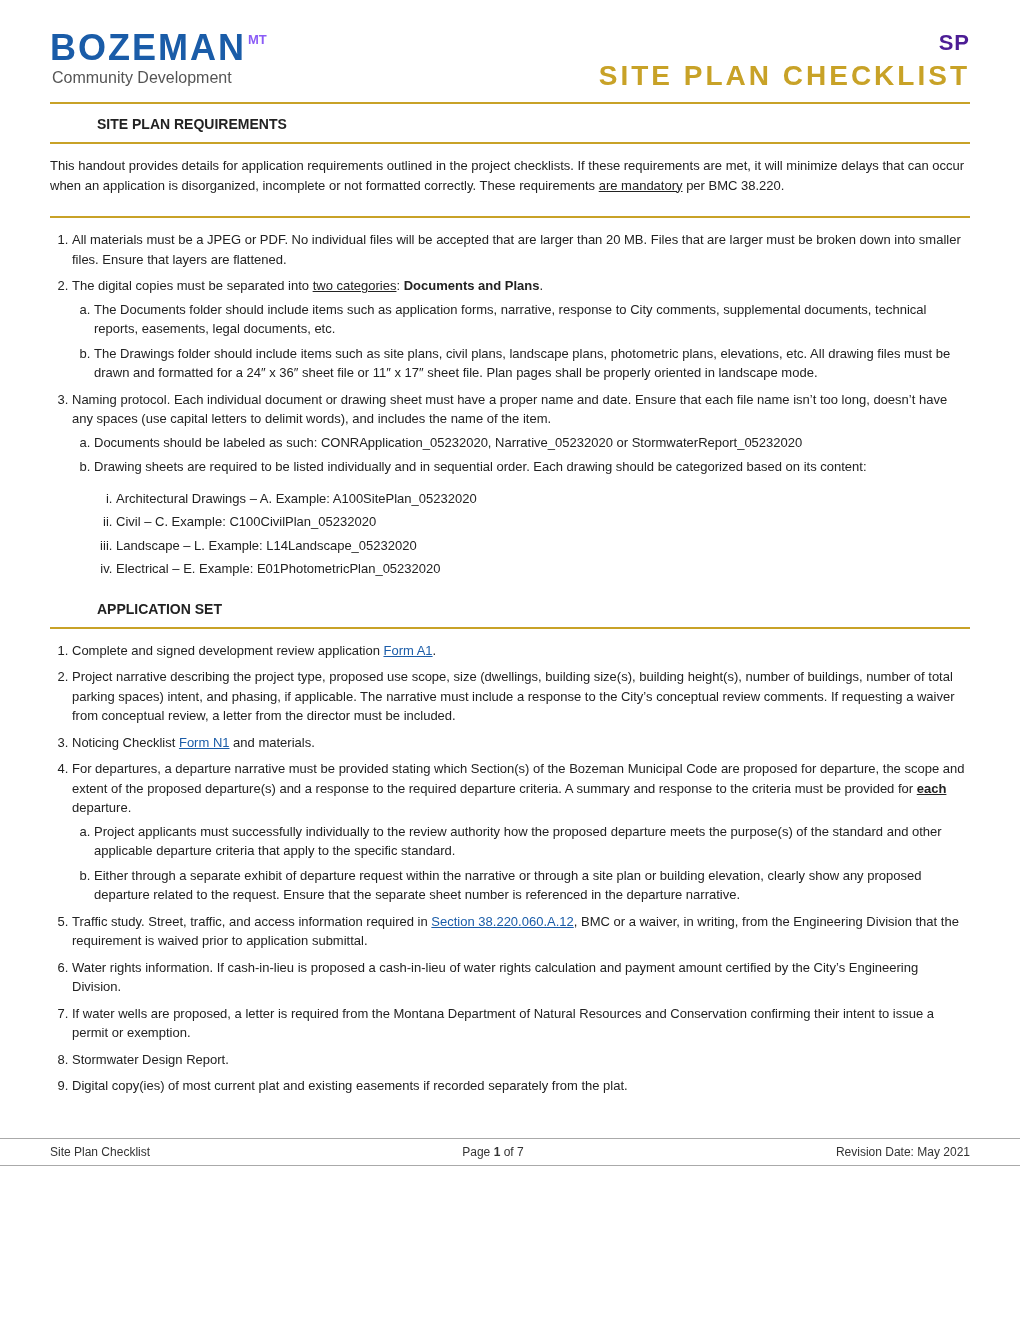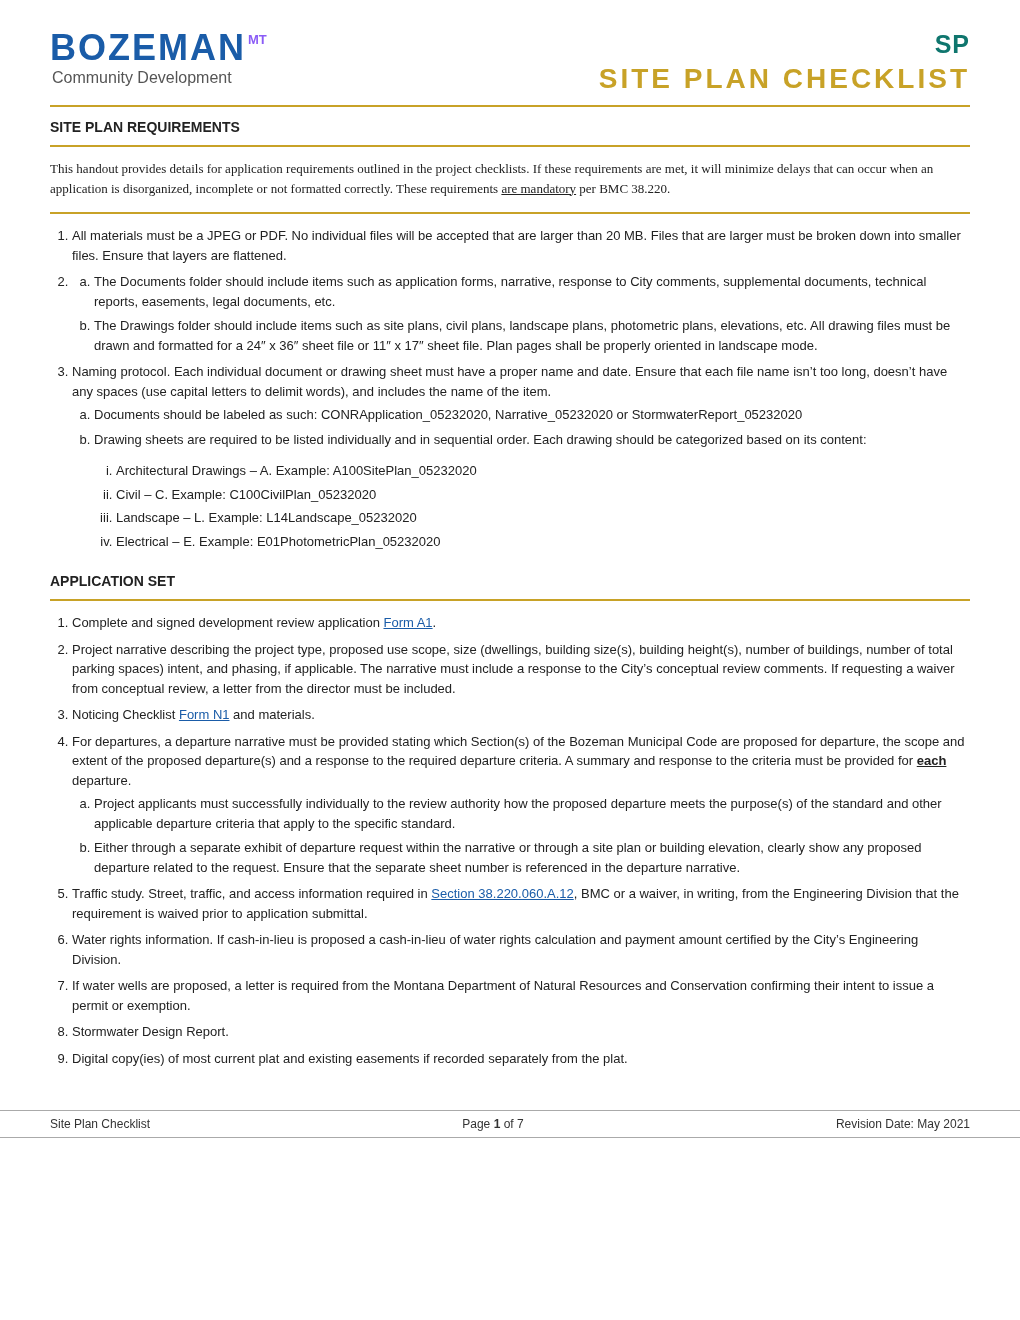--- a/index.html
+++ b/index.html
@@ -51,23 +51,23 @@
     .logo-subtitle {
       font-size: 16px;
       color: #555;
       margin-top: 3px;
       margin-left: 2px;
     }
     .header-right {
       text-align: right;
     }
     .sp-label {
-      font-size: 25px;
+      font-size: 22px;
       font-weight: 700;
-      color: #0f766e;
+      color: #4c1d95;
       letter-spacing: 1px;
     }
     .page-title {
       font-size: 28px;
       font-weight: 900;
       color: #c8a227;
       letter-spacing: 3px;
       text-transform: uppercase;
       margin-top: 4px;
     }
@@ -78,28 +78,29 @@
       margin-bottom: 12px;
     }
     
     .section-header {
       font-size: 14px;
       font-weight: 900;
       color: #222;
       text-transform: uppercase;
       margin-bottom: 8px;
       padding-bottom: 2px;
+      margin-left: 47px;
     }
     
     .section {
       margin-bottom: 14px;
     }
     .section p {
-      line-height: 1.5;
-      font-family: Liberation Serif, serif;
+      margin-bottom: 7px;
+      line-height: 1.5;
     }
     
     ol.main-list {
       margin-left: 22px;
       margin-bottom: 8px;
     }
     ol.main-list > li {
       margin-bottom: 7px;
       line-height: 1.5;
     }
@@ -174,20 +175,21 @@
     </p>
   </div>
 
   <div class="section">
     <div class="gold-line"></div>
     <ol class="main-list">
       <li>
         <span>All materials must be a JPEG or PDF. No individual files will be accepted that are larger than 20 MB. Files that are larger must be broken down into smaller files. Ensure that layers are flattened.</span>
       </li>
       <li>
+        <span>The digital copies must be separated into <span class="underline">two categories</span>: <span class="bold">Documents and Plans</span>.</span>
         <ol class="sub-alpha">
           <li>The Documents folder should include items such as application forms, narrative, response to City comments, supplemental documents, technical reports, easements, legal documents, etc.</li>
           <li>The Drawings folder should include items such as site plans, civil plans, landscape plans, photometric plans, elevations, etc. All drawing files must be drawn and formatted for a 24″ x 36″ sheet file or 11″ x 17″ sheet file. Plan pages shall be properly oriented in landscape mode.</li>
         </ol>
       </li>
       <li>
         <span>Naming protocol. Each individual document or drawing sheet must have a proper name and date. Ensure that each file name isn’t too long, doesn’t have any spaces (use capital letters to delimit words), and includes the name of the item.</span>
         <ol class="sub-alpha">
           <li>Documents should be labeled as such: CONRApplication_05232020, Narrative_05232020 or StormwaterReport_05232020</li>
           <li>

